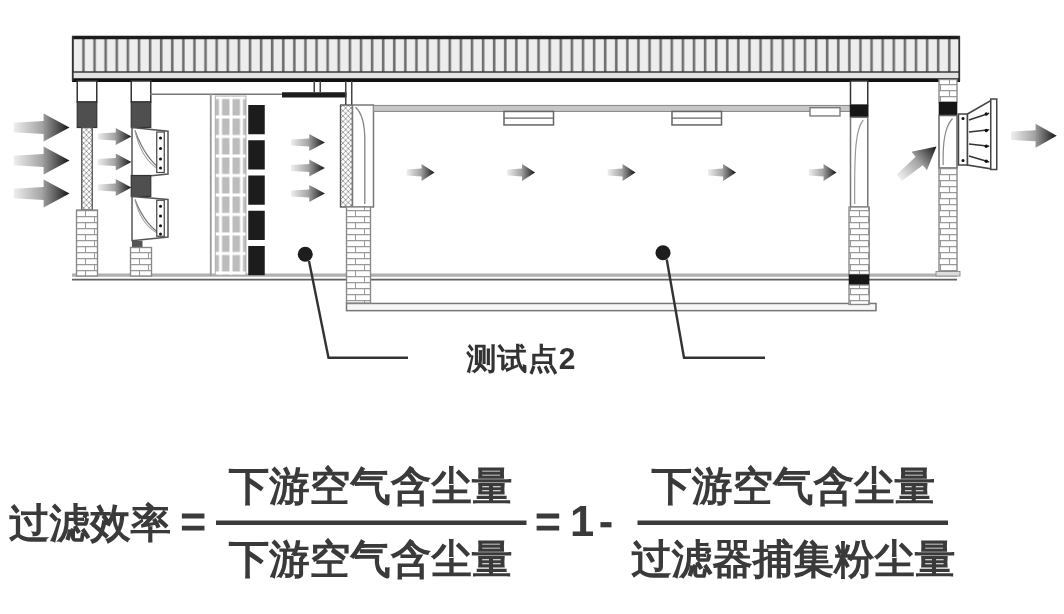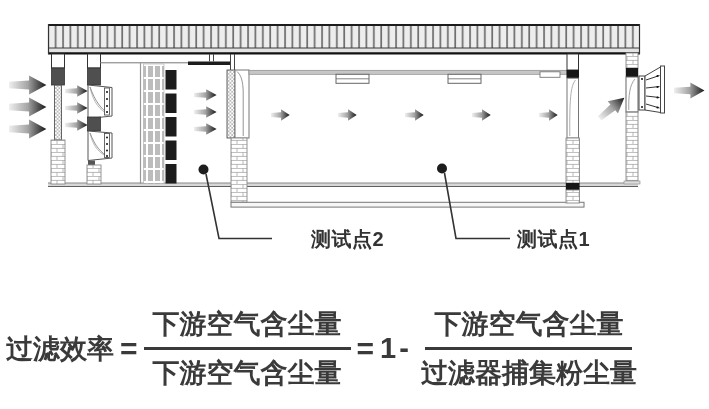--- a/index.html
+++ b/index.html
@@ -200,21 +200,20 @@
     <circle cx="203.5" cy="169.5" r="5" fill="#1d1d1d"></circle>
     <path d="M206,174 L219,238.5 L272,238.5" fill="none" stroke="#333" stroke-width="1.6"></path>
   </g>
   <g>
     <circle cx="442" cy="168.5" r="5" fill="#1d1d1d"></circle>
     <path d="M444.5,173 L456,238.5 L510,238.5" fill="none" stroke="#333" stroke-width="1.6"></path>
   </g>
 </svg>
 
 <div class="tp-label" id="tp2-label">测试点2</div>
-<div class="tp-label" id="tp1-label">测试点1</div>
 
 <div class="formula">
   <span>过滤效率</span>
   <span class="eq">=</span>
   <span class="frac">
     <span class="num">下游空气含尘量</span>
     <span class="den">下游空气含尘量</span>
   </span>
   <span class="eq">=</span>
   <span class="one">1</span>

